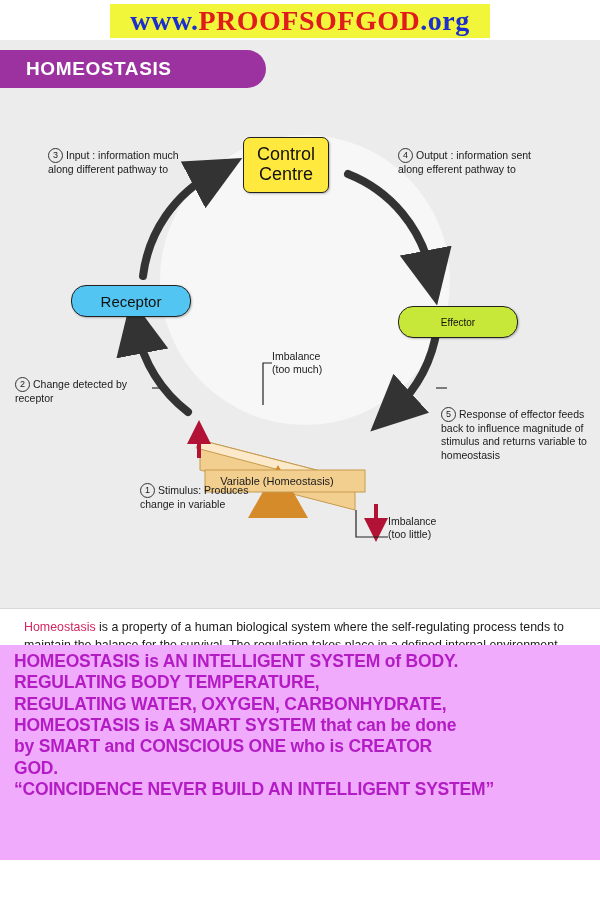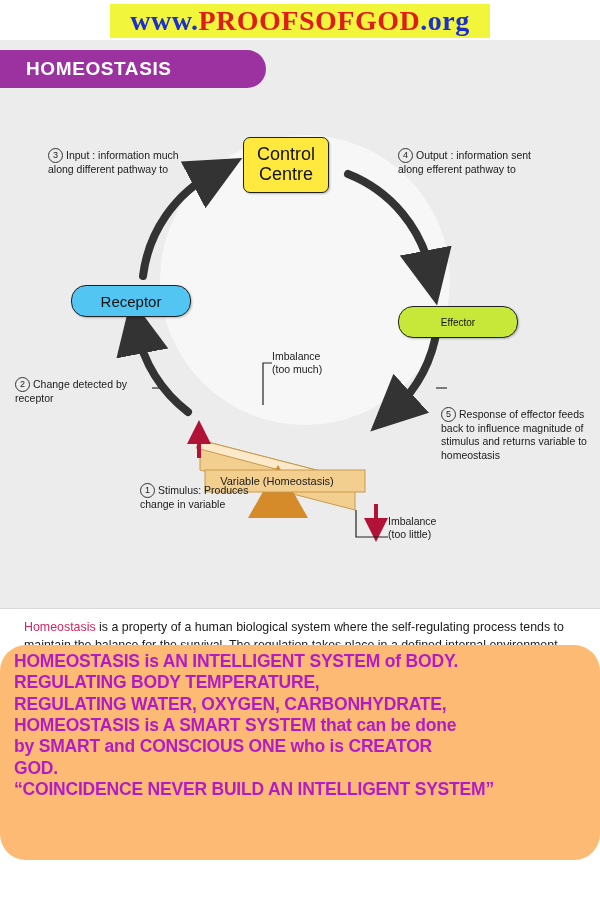--- a/index.html
+++ b/index.html
@@ -99,24 +99,23 @@
     box-sizing:border-box;
     background:#ffffff;
     font-size:12.4px;line-height:1.45;color:#1a1a1a;
     border-top:1px solid #d8d8d8;
   }
   .desc .kw{color:#d1265f;}
 
   
   .message{
     position:absolute;left:0;top:645px;width:600px;height:215px;
-    background:#fdba74;
+    background:#f0abfc;
     padding:6px 14px 0 14px;
     box-sizing:border-box;
-    border-radius:26px;
   }
   .message p{
     margin:0;
     font-family:"Liberation Sans", sans-serif;
     font-weight:bold;
     font-size:17.5px;
     line-height:1.22;
     color:#b31cc4;
     letter-spacing:-.2px;
   }

